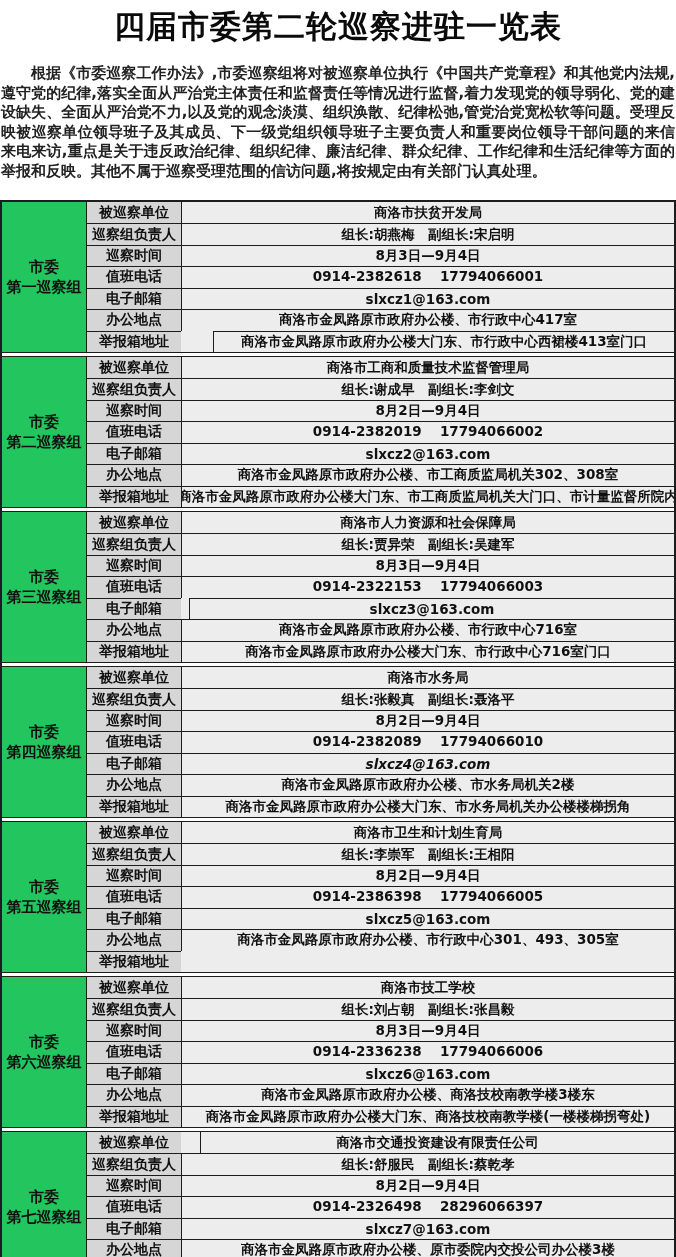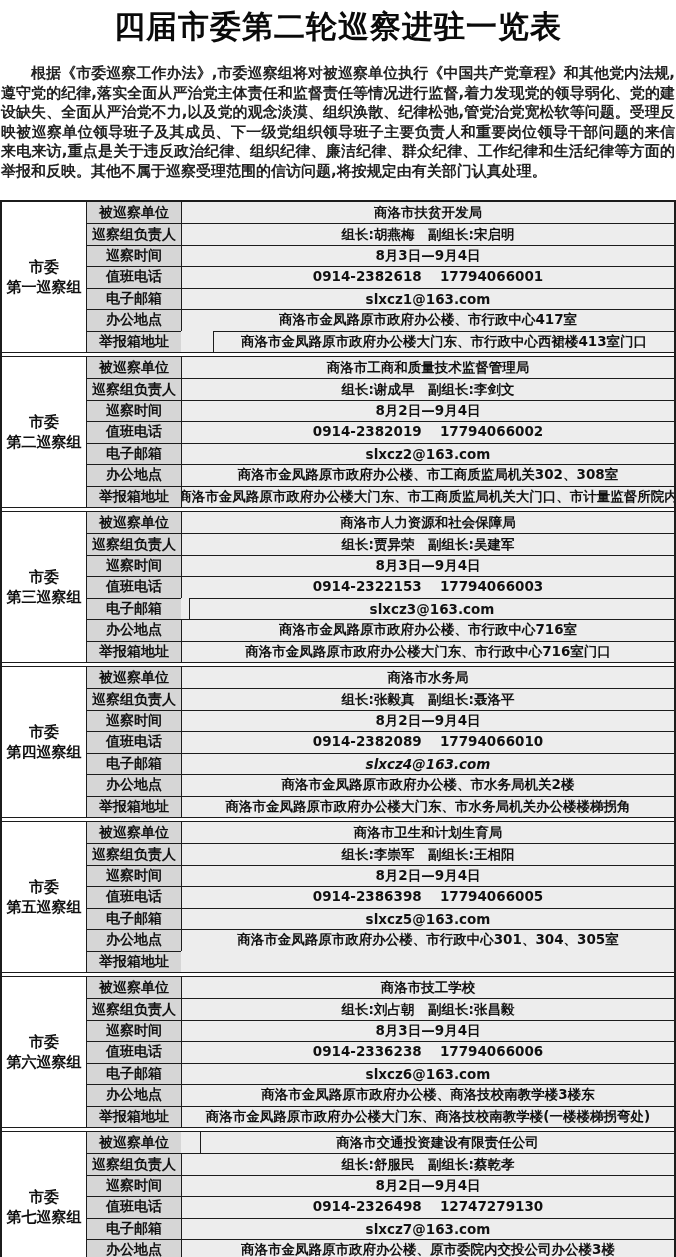--- a/index.html
+++ b/index.html
@@ -39,21 +39,21 @@
     height:150px;
     background:#ededed;
     border-top:1px solid #1c1c1c;
     border-bottom:1px solid #1c1c1c;
   }
   .group:first-child{border-top:none;}
   .group:last-child{border-bottom:none;}
   .group + .group{margin-top:3px;}
   .gname{
     grid-column:1;grid-row:1/8;
-    background:#ffffff;
+    background:#22c55e;
     display:flex;flex-direction:column;
     align-items:center;justify-content:center;
     font-size:15px;font-weight:bold;line-height:1.35;
     color:#111;
     text-align:center;
   }
   .cell{
     display:flex;align-items:center;justify-content:center;
     white-space:nowrap;overflow:hidden;
     color:#111;
@@ -168,21 +168,21 @@
         <div class="cell value" style="grid-row: 1;">商洛市卫生和计划生育局</div>
         <div class="cell label bt" style="grid-row: 2;">巡察组负责人</div>
         <div class="cell value bt" style="grid-row: 2;">组长:李崇军　副组长:王相阳</div>
         <div class="cell label bt" style="grid-row: 3;">巡察时间</div>
         <div class="cell value bt" style="grid-row: 3;">8月2日—9月4日</div>
         <div class="cell label bt" style="grid-row: 4;">值班电话</div>
         <div class="cell value bt" style="grid-row: 4;">0914-2386398　 17794066005</div>
         <div class="cell label bt" style="grid-row: 5;">电子邮箱</div>
         <div class="cell value bt" style="grid-row: 5;">slxcz5@163.com</div>
         <div class="cell label bt" style="grid-row: 6;">办公地点</div>
-        <div class="cell value bt" style="grid-row: 6;">商洛市金凤路原市政府办公楼、市行政中心301、304、305室</div>
+        <div class="cell value bt" style="grid-row: 6;">商洛市金凤路原市政府办公楼、市行政中心301、493、305室</div>
         <div class="cell label bt" style="grid-row: 7;">举报箱地址</div>
       </section>
       <section class="group">
         <div class="gname">
           <div>市委</div>
           <div>第六巡察组</div>
         </div>
         <div class="cell label" style="grid-row: 1;">被巡察单位</div>
         <div class="cell value" style="grid-row: 1;">商洛市技工学校</div>
         <div class="cell label bt" style="grid-row: 2;">巡察组负责人</div>
@@ -203,20 +203,20 @@
           <div>市委</div>
           <div>第七巡察组</div>
         </div>
         <div class="cell label" style="grid-row: 1;">被巡察单位</div>
         <div class="cell value" style="grid-row: 1; margin-left: 19px;">商洛市交通投资建设有限责任公司</div>
         <div class="cell label bt" style="grid-row: 2;">巡察组负责人</div>
         <div class="cell value bt" style="grid-row: 2;">组长:舒服民　副组长:蔡乾孝</div>
         <div class="cell label bt" style="grid-row: 3;">巡察时间</div>
         <div class="cell value bt" style="grid-row: 3;">8月2日—9月4日</div>
         <div class="cell label bt" style="grid-row: 4;">值班电话</div>
-        <div class="cell value bt" style="grid-row: 4;">0914-2326498　 12747279130</div>
+        <div class="cell value bt" style="grid-row: 4;">0914-2326498　 28296066397</div>
         <div class="cell label bt" style="grid-row: 5;">电子邮箱</div>
         <div class="cell value bt" style="grid-row: 5;">slxcz7@163.com</div>
         <div class="cell label bt" style="grid-row: 6;">办公地点</div>
         <div class="cell value bt" style="grid-row: 6;">商洛市金凤路原市政府办公楼、原市委院内交投公司办公楼3楼</div>
       </section>
     </div>
 </div>
 
 </body></html>

